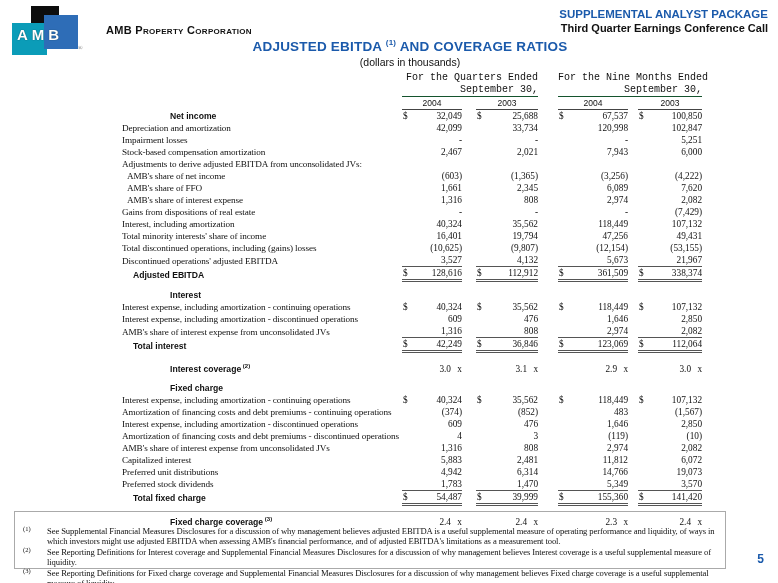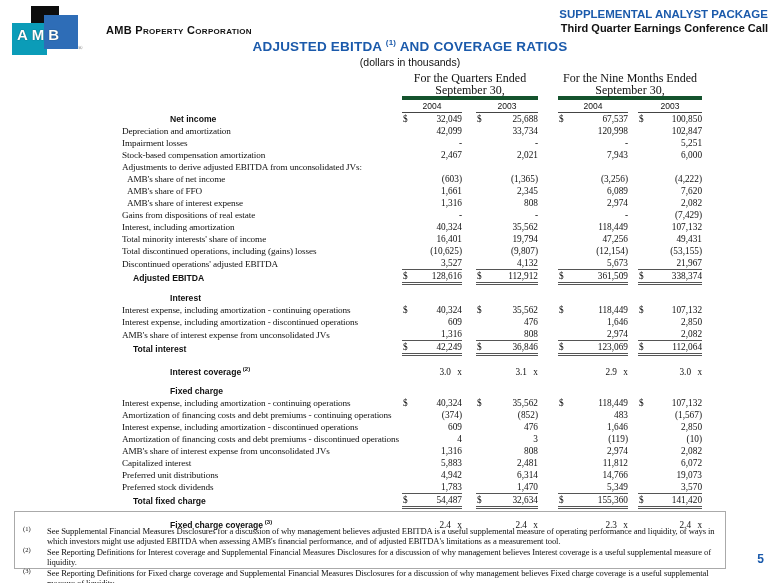--- a/index.html
+++ b/index.html
@@ -35,23 +35,23 @@
 
   
   .tbl-wrap{position:absolute;left:122px;top:72px;}
   table.fin{border-collapse:collapse;table-layout:fixed;width:580px;}
   table.fin td,table.fin th{padding:0;margin:0;vertical-align:bottom;line-height:12px;height:12px;
       font-weight:normal;}
   col.c-lbl{width:280px;} col.c-v1{width:60px;} col.c-g1{width:14px;}
   col.c-v2{width:62px;} col.c-g2{width:20px;} col.c-v3{width:70px;}
   col.c-g3{width:10px;} col.c-v4{width:64px;}
 
-  .colhead{font-family:Liberation Serif, serif;font-weight:bold;font-size:12px;
-           text-align:center;white-space:nowrap;}
-  .rule{border-bottom:4px solid #14532d;}
+  .colhead{font-family:Liberation Mono, monospace;font-weight:bold;font-size:10px;
+           text-align:right;white-space:nowrap;}
+  .rule{border-bottom:1px solid #14532d;}
   .year{font-family:Liberation Sans, sans-serif;font-weight:bold;font-size:8.5px;
         text-align:center;border-bottom:1px solid #444;}
 
   td.lbl{font-size:9.2px;letter-spacing:-0.1px;white-space:nowrap;overflow:visible;}
   td.lbl.bold{font-family:"Liberation Sans",sans-serif;font-weight:bold;font-size:8.6px;letter-spacing:0;padding-left:48px;}
   td.lbl sup{font-size:6px;}
   td.lbl.ind1{padding-left:5px;}
   td.lbl.ind2{padding-left:11px;}
 
   td.val{text-align:right;position:relative;font-size:9.3px;white-space:nowrap;}
@@ -421,21 +421,21 @@
             <td class="val"><span class="num">1,470</span></td>
             <td class="gap"></td>
             <td class="val"><span class="num">5,349</span></td>
             <td class="gap"></td>
             <td class="val"><span class="num">3,570</span></td>
           </tr>
           <tr class="u-double">
             <td class="lbl bold ind2">Total fixed charge</td>
             <td class="val"><span class="dollar">$</span><span class="num">54,487</span></td>
             <td class="gap"></td>
-            <td class="val"><span class="dollar">$</span><span class="num">32,634</span></td>
+            <td class="val"><span class="dollar">$</span><span class="num">39,999</span></td>
             <td class="gap"></td>
             <td class="val"><span class="dollar">$</span><span class="num">155,360</span></td>
             <td class="gap"></td>
             <td class="val"><span class="dollar">$</span><span class="num">141,420</span></td>
           </tr>
           <tr class="spacer">
             <td colspan="8"></td>
           </tr>
           <tr>
             <td class="lbl bold">Fixed charge coverage<sup> (3)</sup></td>

